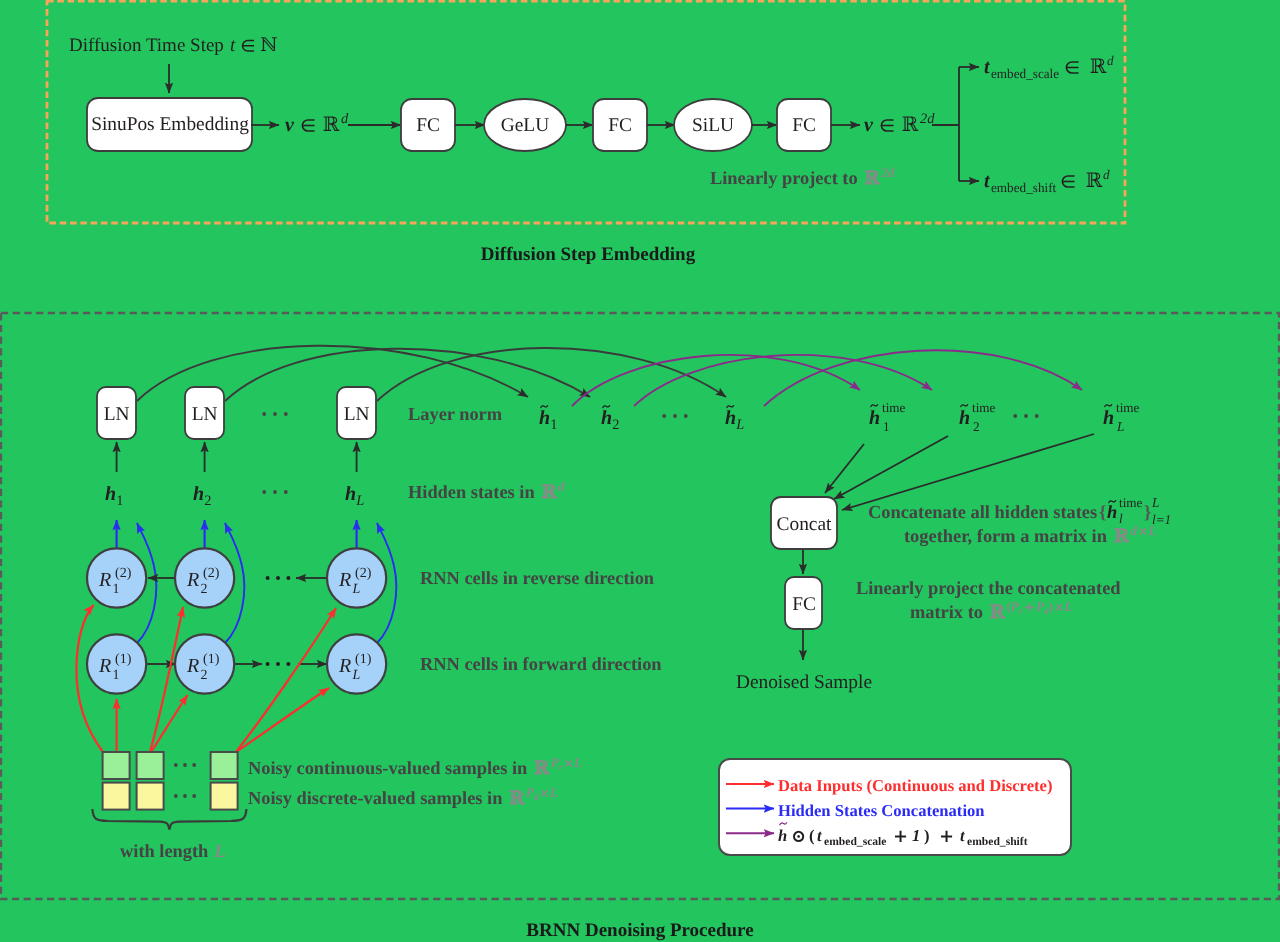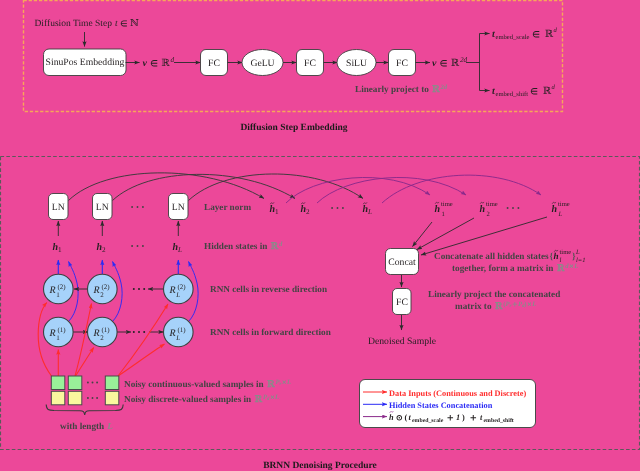--- a/index.html
+++ b/index.html
@@ -1,18 +1,18 @@
 <!DOCTYPE html>
 <html><head>
 <meta charset="utf-8">
 <style>
   html,body{margin:0;padding:0;background:#fff;}
   body{width:640px;height:471px;overflow:hidden;
        font-family:"Liberation Serif",serif;color:#231f20;}
-  #root{position:relative;width:640px;height:471px;background:#ec4899;}
+  #root{position:relative;width:640px;height:471px;background:#22c55e;}
   svg{position:absolute;left:0;top:0;overflow:visible;}
   text{font-family:"Liberation Serif",serif;fill:#231f20;}
   svg{ -webkit-font-smoothing:antialiased; text-rendering:geometricPrecision;}
   .bx{fill:#fff;stroke:#3d3d3d;stroke-width:0.9;}
   .cell{fill:#A6D2FA;stroke:#3f3f3f;stroke-width:1.1;}
   .blk{font-size:9.7px;text-anchor:middle;}
   .note{font-size:9.2px;font-weight:bold;fill:#444;}
   .cap{font-size:9.5px;font-weight:bold;fill:#1a1a1a;text-anchor:middle;}
   .mi{font-style:italic;}
   .mb{font-style:italic;font-weight:bold;}

